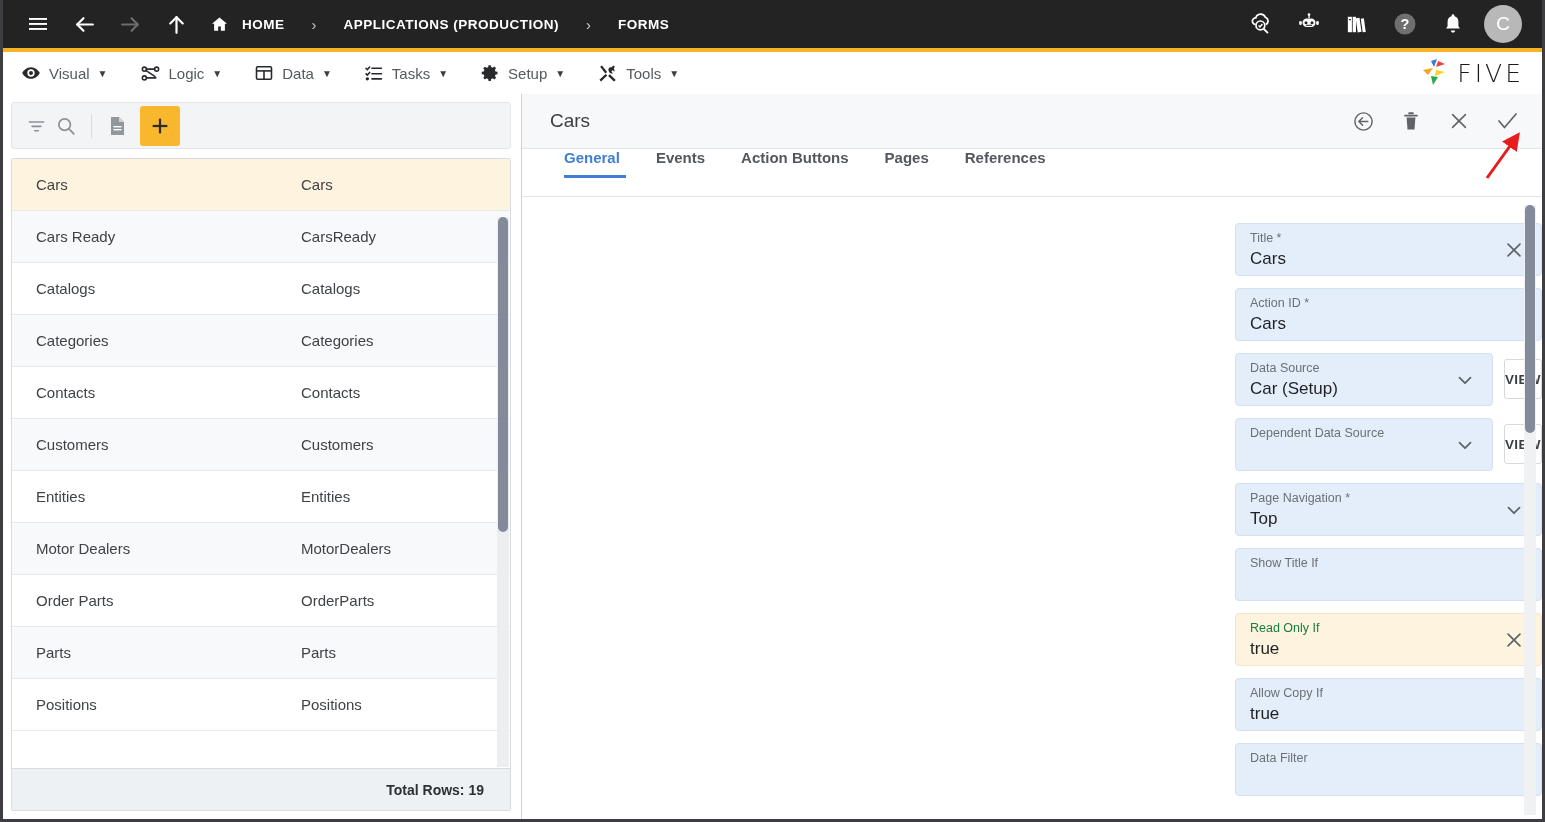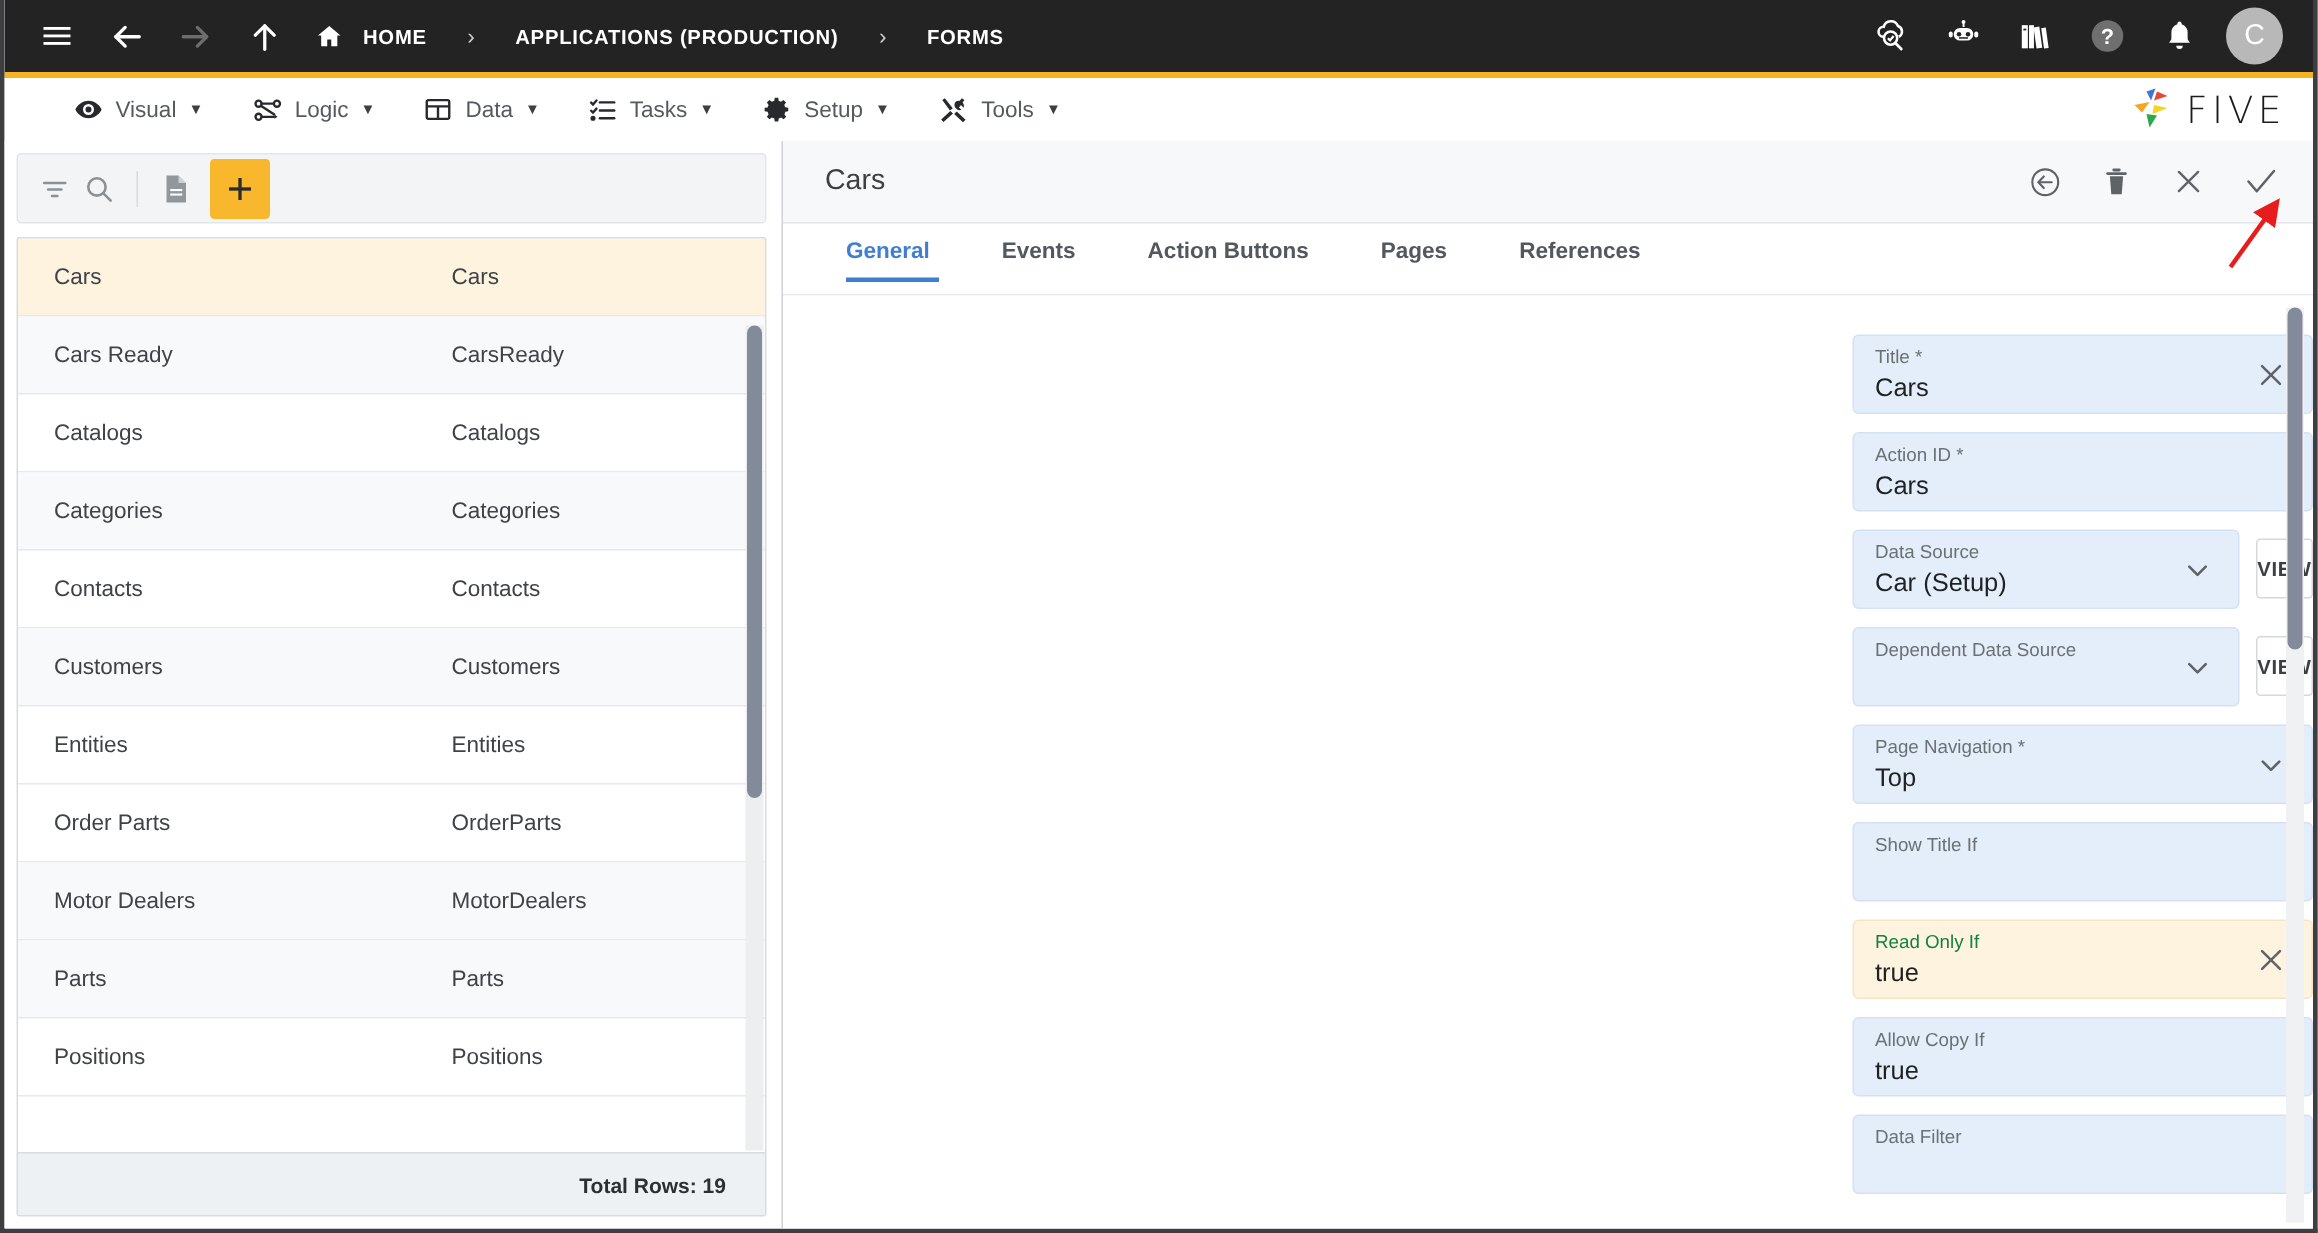--- a/index.html
+++ b/index.html
@@ -43,21 +43,21 @@
   .tb-right{ margin-left:auto; display:flex; align-items:center; gap:14px; padding-right:6px;}
   .avatar{
     width:38px;height:38px;border-radius:50%;background:#b8b8b8;color:#ffffff;
     display:flex;align-items:center;justify-content:center;
     font-size:19px; font-weight:normal;
   }
 
   
   .menubar{
     height:42px; background:#ffffff; display:flex; align-items:center;
-    padding-left:30px; position:relative;
+    padding-left:2px; position:relative;
   }
   .menu-item{
     display:flex; align-items:center; gap:8px;
     padding:0 16px; height:42px;
     font-size:15px; color:#555a60;
   }
   .menu-item .mi-ico{ color:#27292c; display:flex; align-items:center;}
   .caret{ font-size:10px; color:#3c4043; }
   .five-logo{
     margin-left:auto; margin-right:18px;
@@ -139,22 +139,22 @@
   
   .right{ flex:1; display:flex; flex-direction:column; min-width:0; background:#ffffff; }
   .rhead{
     height:55px; background:#f7f8f9; border-bottom:1px solid #e4e7ea;
     display:flex; align-items:center; padding:0 22px 0 28px; flex:none;
   }
   .rtitle{ font-size:19px; color:#3c4043; }
   .rhead-icons{ margin-left:auto; display:flex; align-items:center; gap:22px; color:#5f6368; }
   .rhead-icons .ri{ display:flex; align-items:center; justify-content:center; width:26px;height:26px;}
   .tabs{
-    height:48px; display:flex; align-items:center; padding-left:30px;
-    border-bottom:1px solid #e4e7ea; flex:none; gap:12px;
+    height:48px; display:flex; align-items:flex-start; padding-left:30px;
+    border-bottom:1px solid #e4e7ea; flex:none; gap:0;
   }
   .tab{
     font-size:15px; font-weight:bold; color:#53585e;
     padding:0 18px 11px 18px; position:relative; white-space:nowrap;
   }
   .tab:first-child{ padding-left:12px; }
   .tab.active{ color:#3f7ed0; }
   .tab.active:after{
     content:""; position:absolute; left:12px; right:12px; bottom:-1px; height:3px;
     background:#3f7ed0;
@@ -432,27 +432,27 @@
               <div class="rc c2">Contacts</div>
             </div>
             <div class="row alt">
               <div class="rc c1">Customers</div>
               <div class="rc c2">Customers</div>
             </div>
             <div class="row">
               <div class="rc c1">Entities</div>
               <div class="rc c2">Entities</div>
             </div>
+            <div class="row alt">
+              <div class="rc c1">Motor Dealers</div>
+              <div class="rc c2">MotorDealers</div>
+            </div>
             <div class="row">
               <div class="rc c1">Order Parts</div>
               <div class="rc c2">OrderParts</div>
-            </div>
-            <div class="row alt">
-              <div class="rc c1">Motor Dealers</div>
-              <div class="rc c2">MotorDealers</div>
             </div>
             <div class="row alt">
               <div class="rc c1">Parts</div>
               <div class="rc c2">Parts</div>
             </div>
             <div class="row">
               <div class="rc c1">Positions</div>
               <div class="rc c2">Positions</div>
             </div>
           </div>

